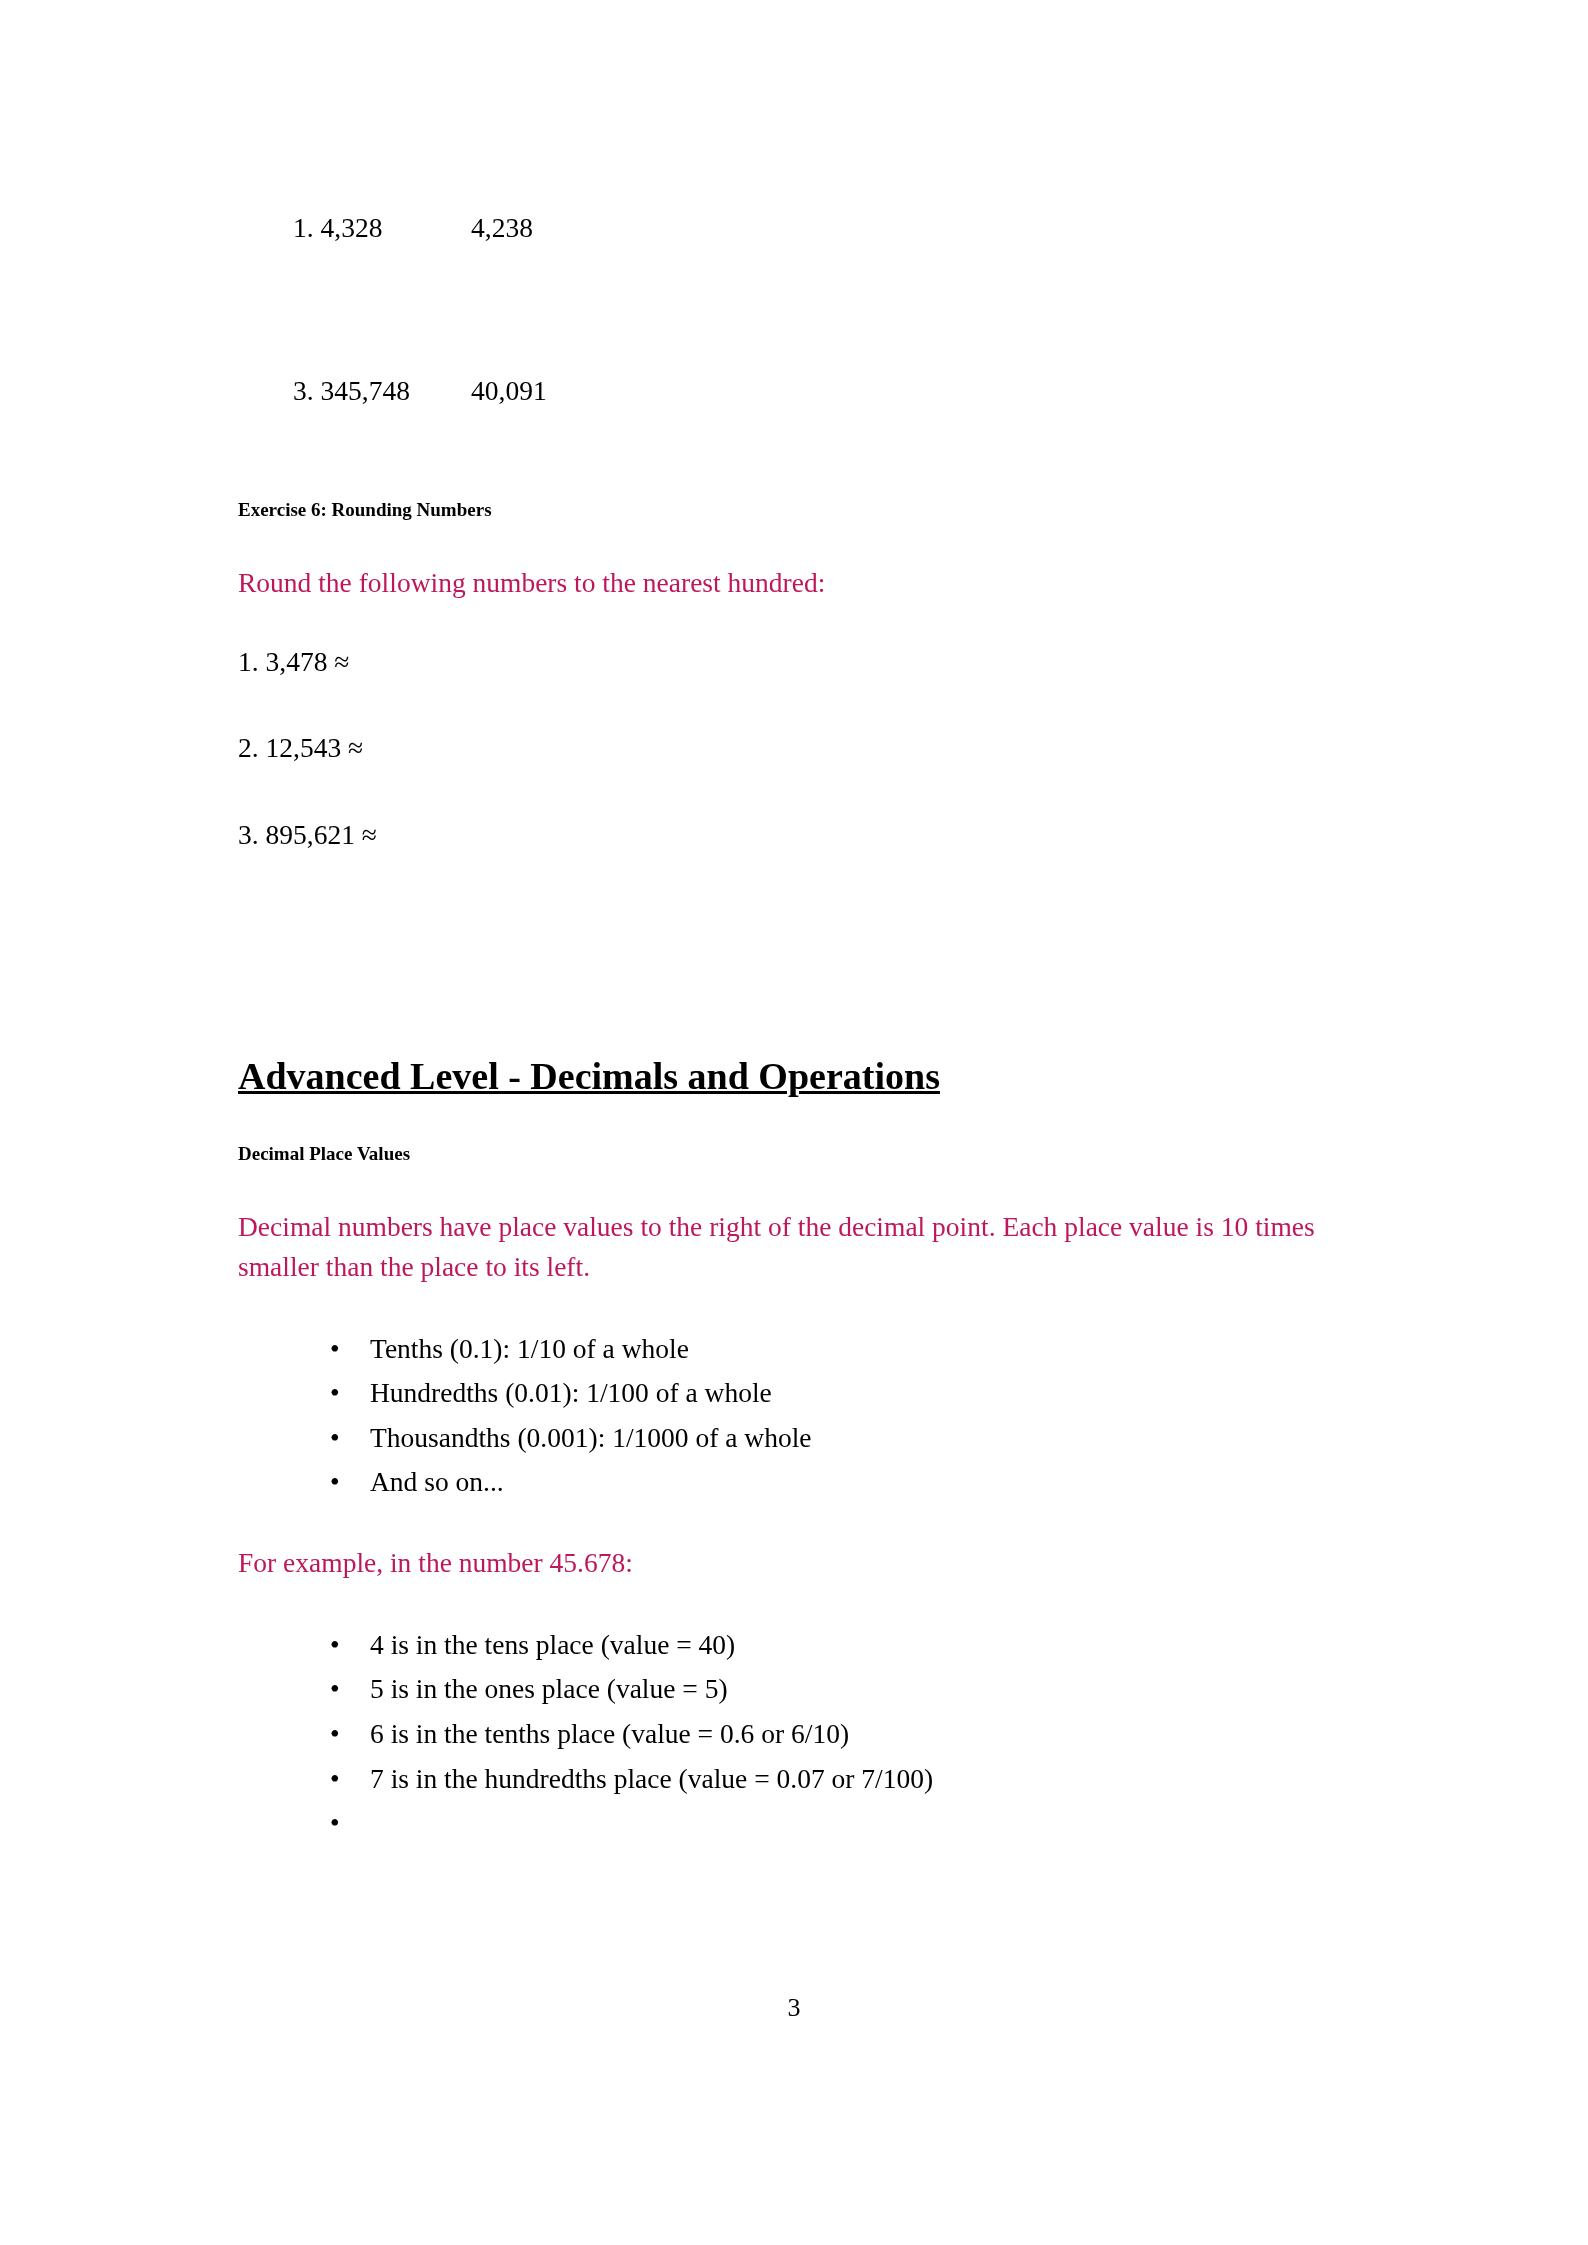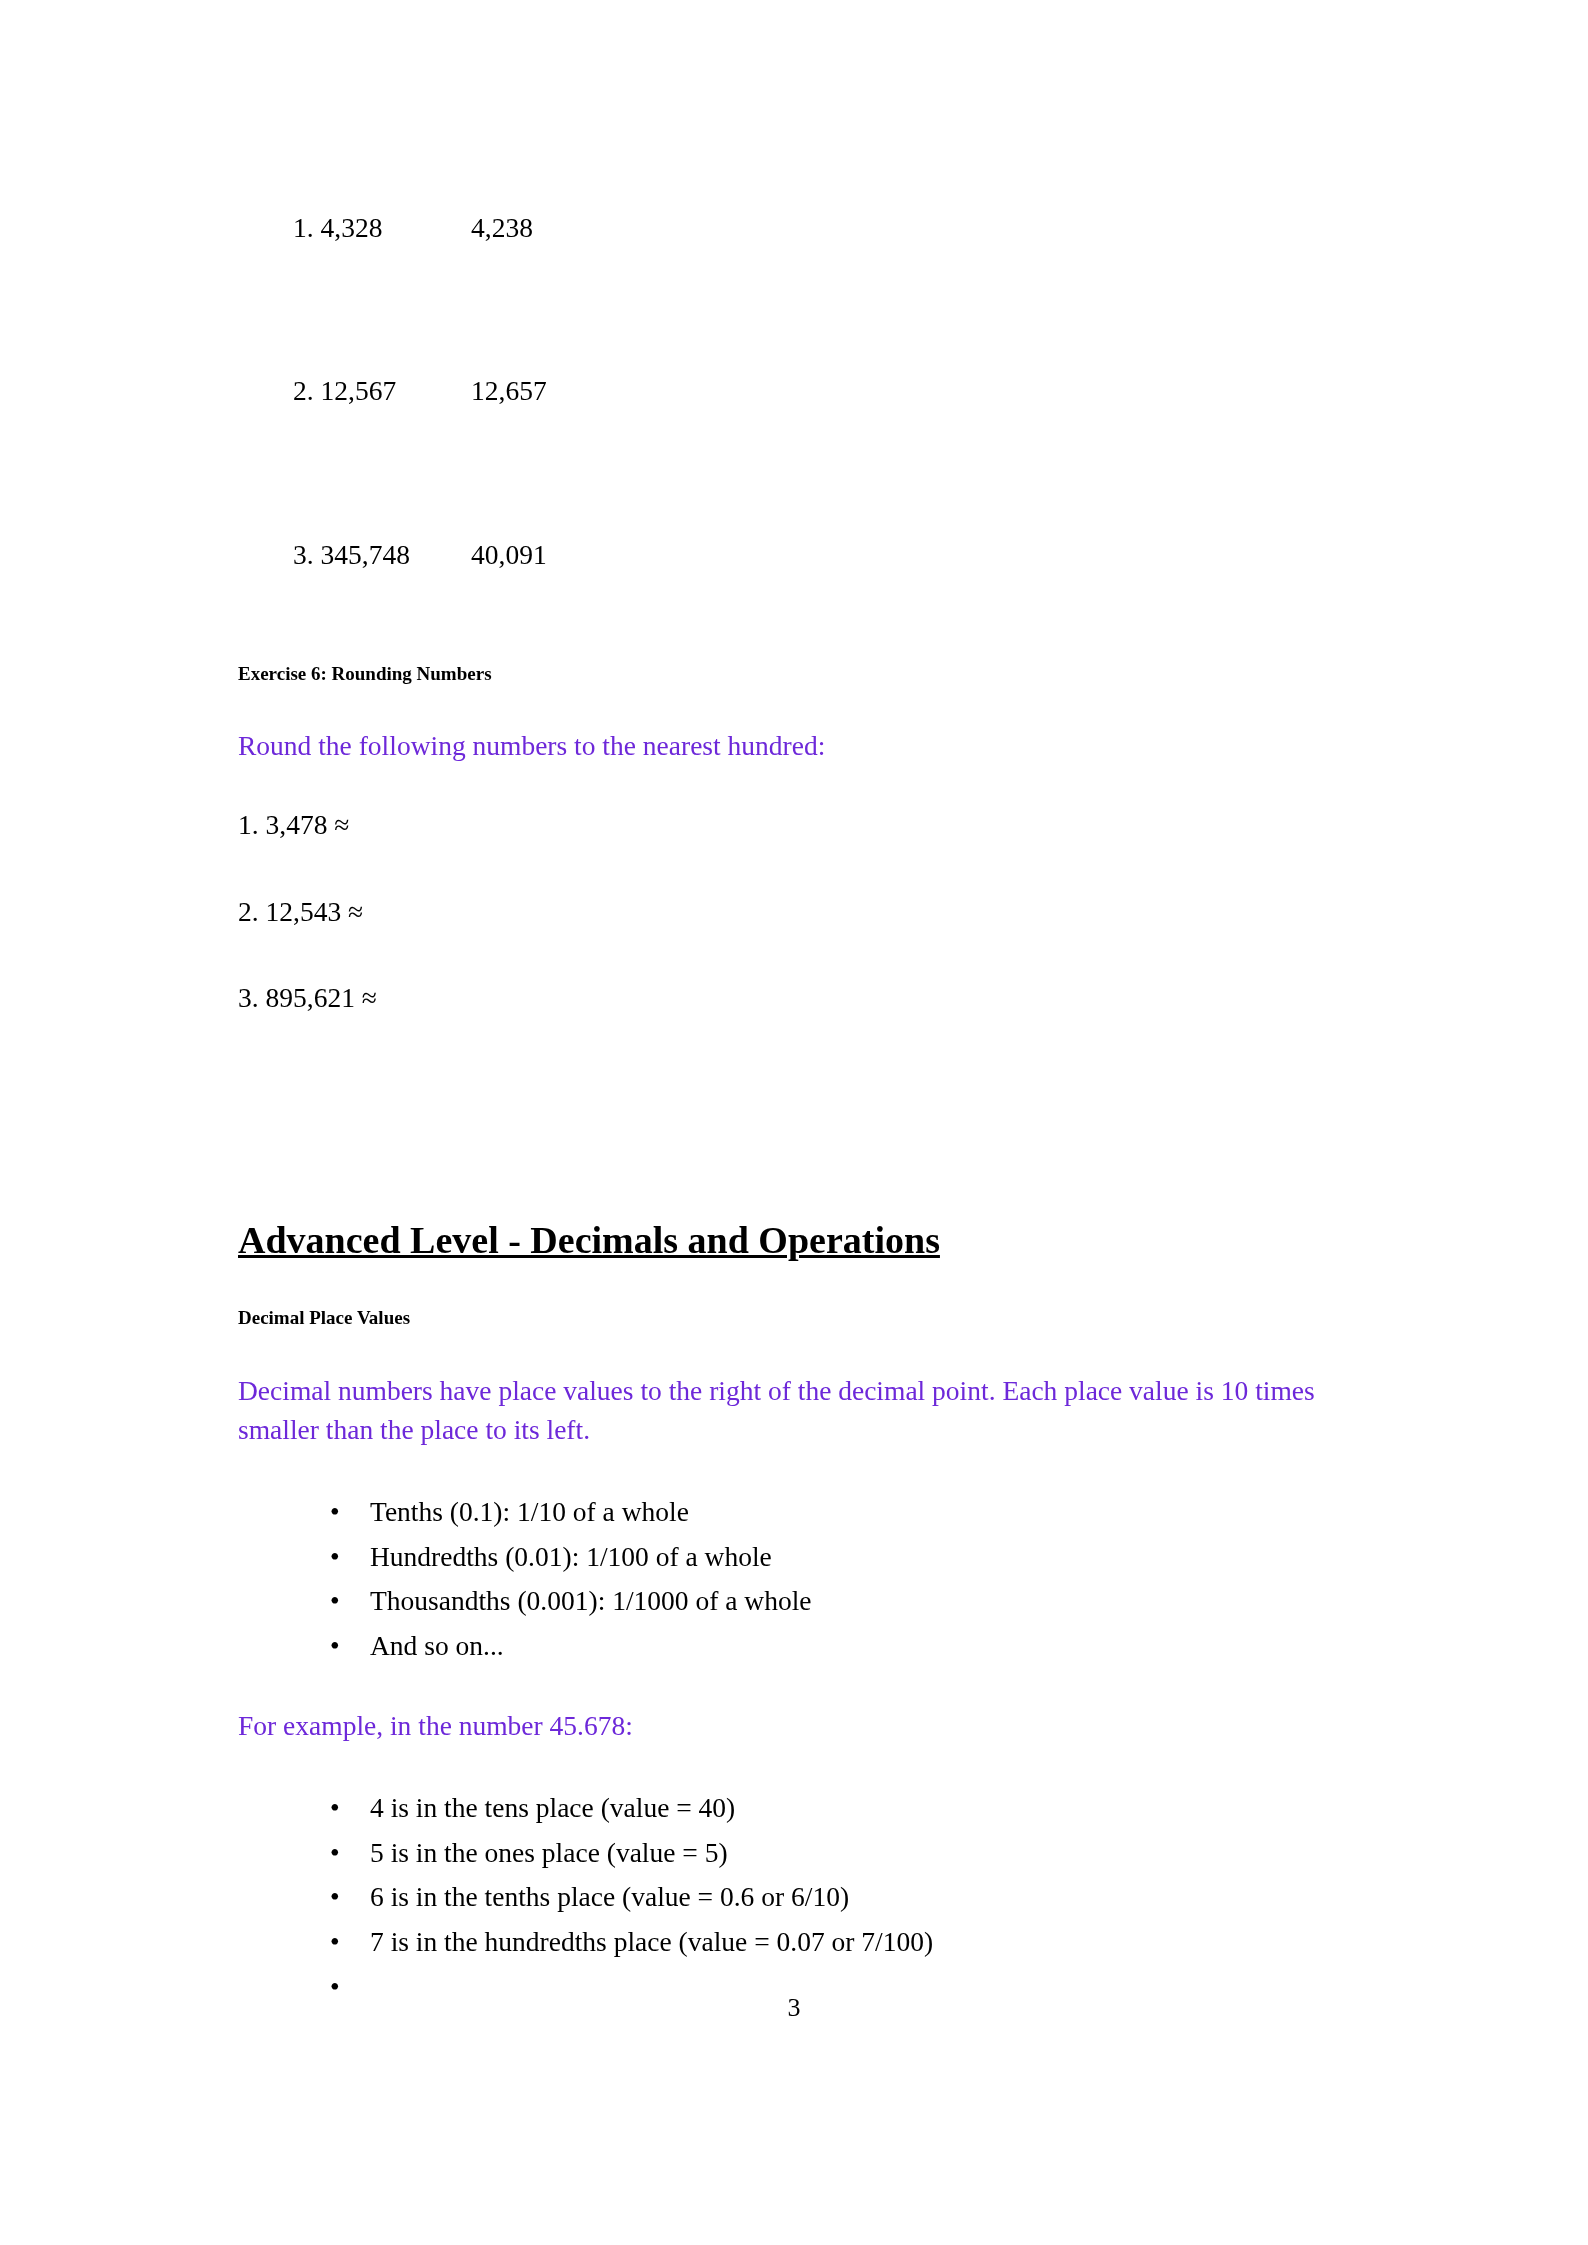--- a/index.html
+++ b/index.html
@@ -23,21 +23,21 @@
     position: absolute;
     left: 238px;
     top: 170px;
     width: 1100px;
   }
   
   .para {
     font-size: 27.5px;
     line-height: 1.45;
     margin: 0 0 40px 0;
-    color: #6d28d9;
+    color: #be185d;
   }
   .numline {
     font-size: 27.5px;
     line-height: 1.4;
     margin: 0 0 48px 0;
     white-space: pre;
   }
   .numline .col1 {
     display: inline-block;
     min-width: 178px;
@@ -92,23 +92,20 @@
 <body>
 
 <div class="page">
   <div class="content">
 
     <div>
       <div class="numline">
         <span class="col1">1. 4,328</span><span>4,238</span>
       </div>
       <div class="numline">
-        <span class="col1">2. 12,567</span><span>12,657</span>
-      </div>
-      <div class="numline">
         <span class="col1">3. 345,748</span><span>40,091</span>
       </div>
     </div>
 
     <div class="h2">Exercise 6: Rounding Numbers</div>
 
     <div class="para">Round the following numbers to the nearest hundred:</div>
 
     <div>
       <div class="numline">1. 3,478 ≈</div>

